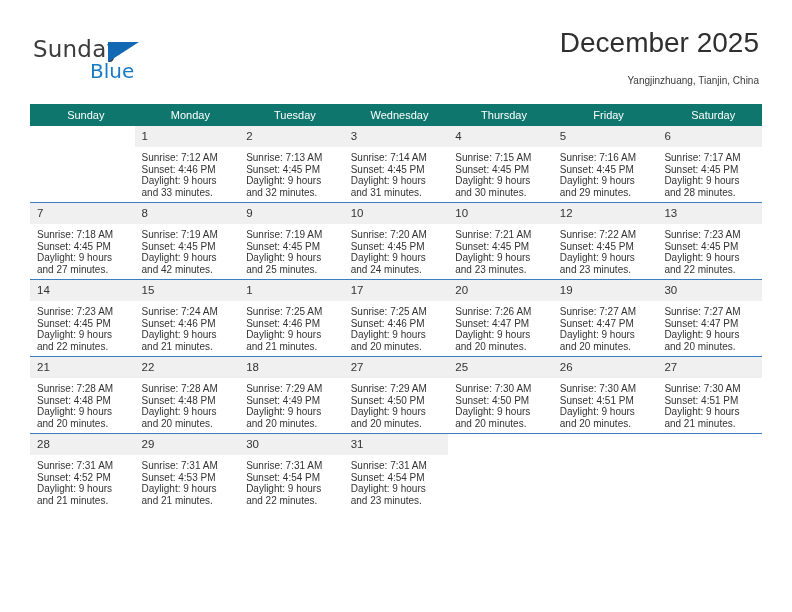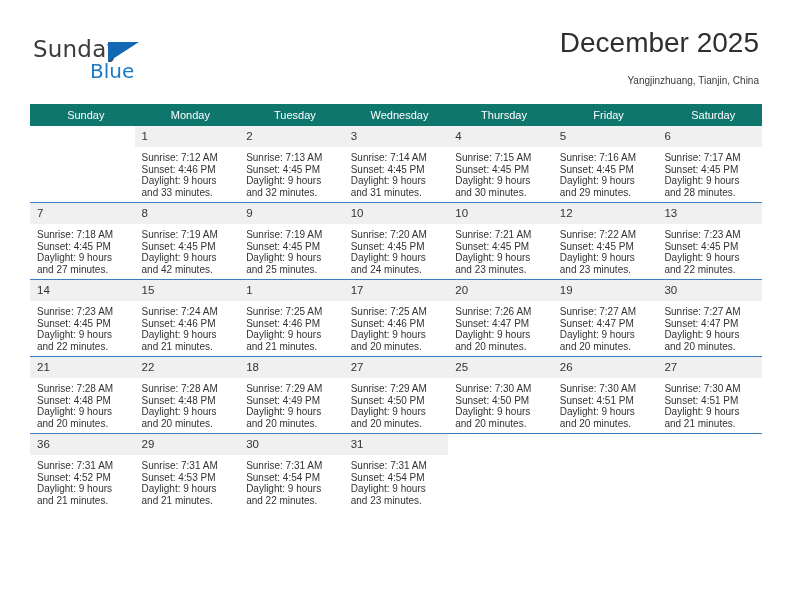--- a/index.html
+++ b/index.html
@@ -424,21 +424,21 @@
             <div>Sunrise: 7:30 AM</div>
             <div>Sunset: 4:51 PM</div>
             <div>Daylight: 9 hours</div>
             <div>and 21 minutes.</div>
           </div>
         </td>
       </tr>
 
       <tr class="week-row">
         <td>
-          <div class="daynum">36</div>
+          <div class="daynum">28</div>
           <div class="dayinfo">
             <div>Sunrise: 7:31 AM</div>
             <div>Sunset: 4:52 PM</div>
             <div>Daylight: 9 hours</div>
             <div>and 21 minutes.</div>
           </div>
         </td>
         <td>
           <div class="daynum">29</div>
           <div class="dayinfo">

